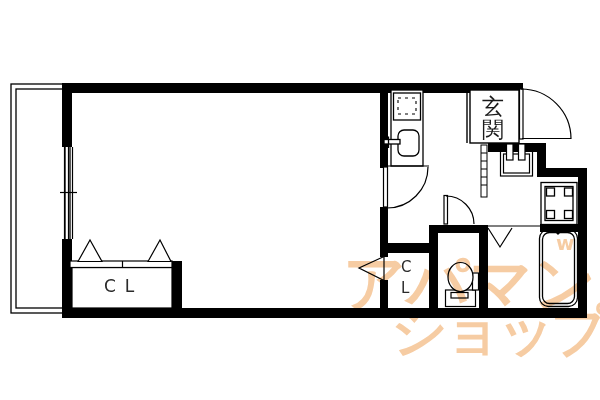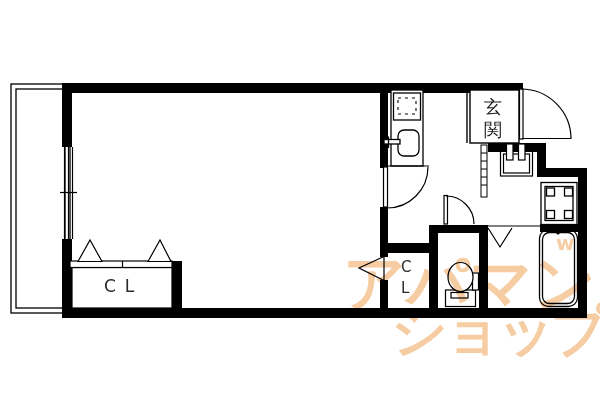--- a/index.html
+++ b/index.html
@@ -2,21 +2,21 @@
 <html><head>
 <meta charset="utf-8">
 <style>
   html,body{margin:0;padding:0;background:#fff;}
   body{width:600px;height:400px;overflow:hidden;position:relative;
        font-family:"DejaVu Sans","Liberation Sans",sans-serif;}
   #canvas{position:absolute;left:0;top:0;width:600px;height:400px;background:#fff;}
   #plan-svg{position:absolute;left:0;top:0;z-index:2;}
   .label{position:absolute;z-index:3;color:#111;}
   #room-label{left:150px;top:166px;font-size:24px;letter-spacing:4px;color:#1a1a1a;}
-  #entrance-label{left:482px;top:95px;width:22px;font-size:18px;line-height:23px;
+  #entrance-label{left:482px;top:95px;width:22px;font-size:22px;line-height:23px;
                   word-break:break-all;text-align:center;color:#1a1a1a;}
   #closet-main-label{left:104px;top:276px;font-size:17px;letter-spacing:9px;color:#2a2a2a;}
   #closet-hall-label{left:401px;top:257px;width:16px;font-size:15px;line-height:21px;
                      word-break:break-all;color:#2a2a2a;}
   #watermark{position:absolute;left:0;top:0;width:600px;height:400px;z-index:4;
              pointer-events:none;mix-blend-mode:multiply;opacity:.52;}
   #watermark div{position:absolute;font-weight:bold;color:#ee9d4e;white-space:nowrap;}
   #wm-line1{left:343px;top:241px;font-size:62px;letter-spacing:0px;}
   #wm-line2{left:391px;top:294px;font-size:56px;letter-spacing:-4px;}
   #wm-mark{left:556px;top:231px;font-size:20px;}

